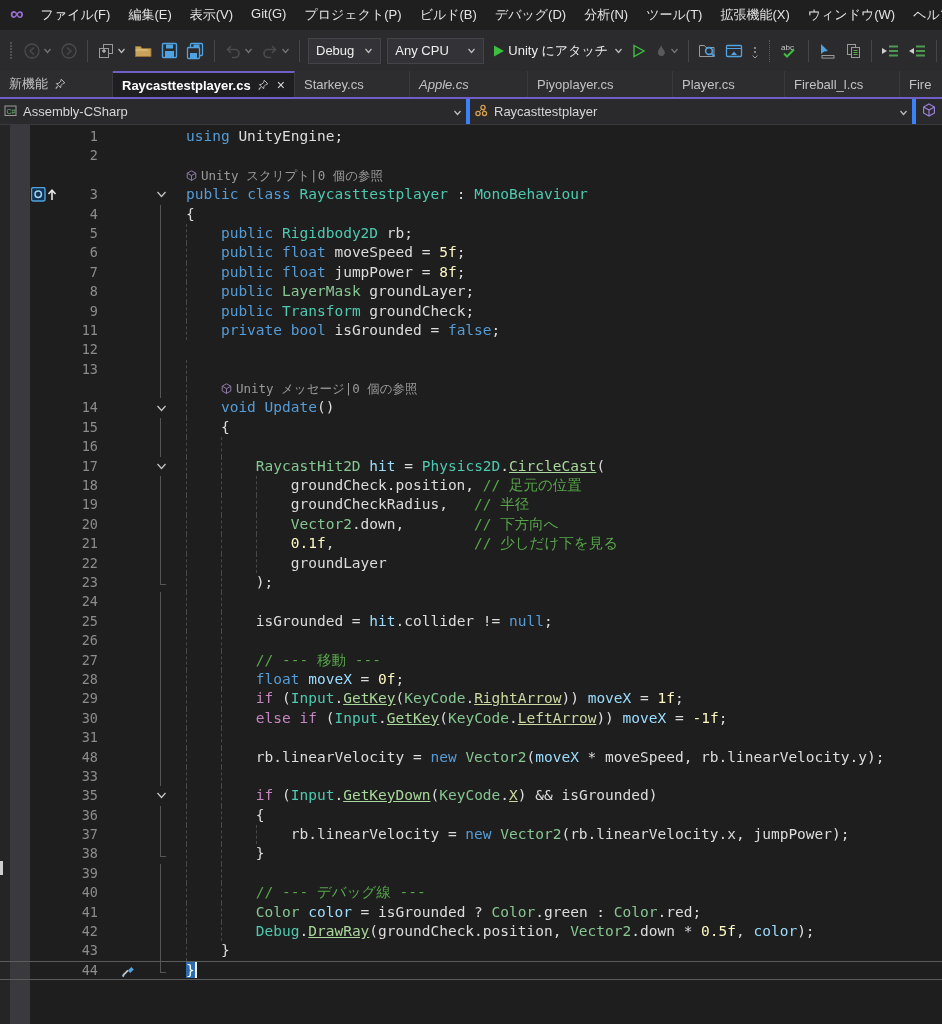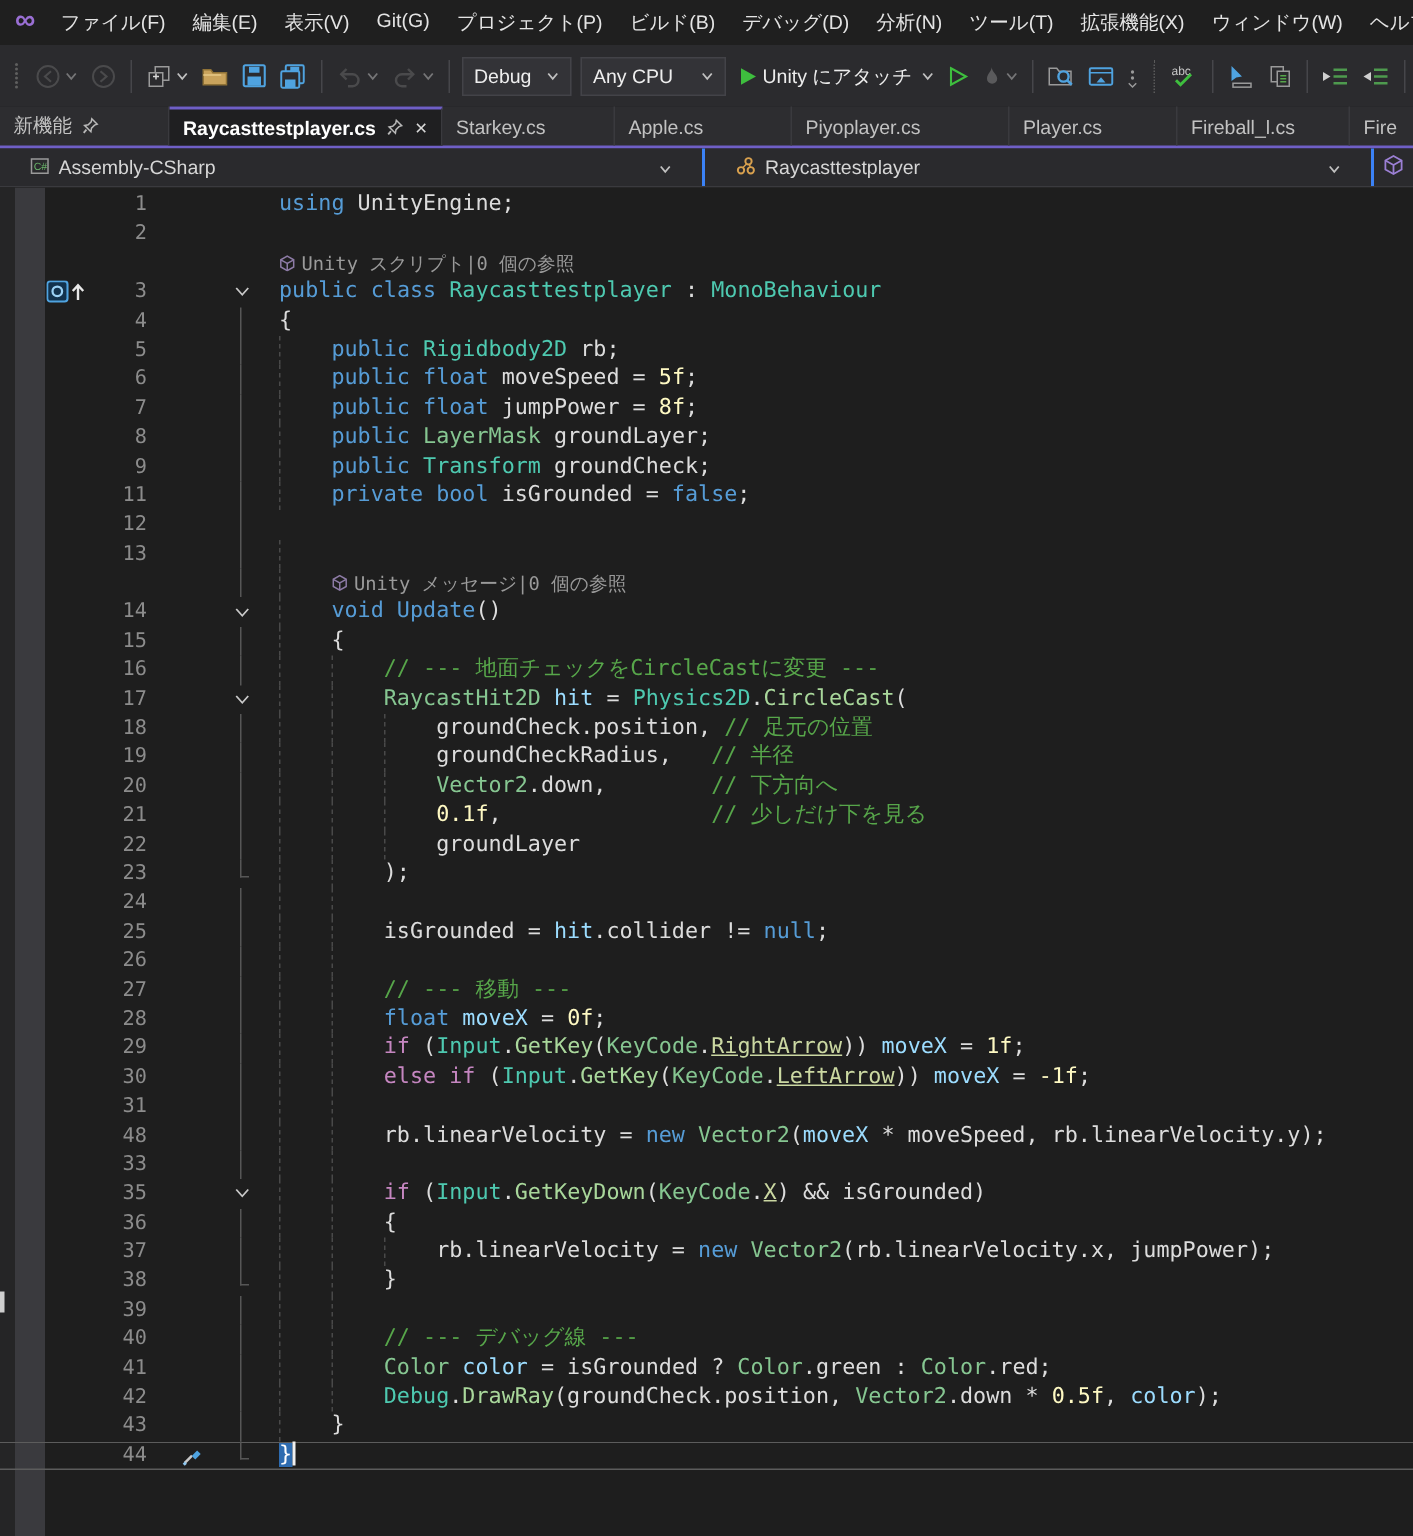--- a/index.html
+++ b/index.html
@@ -27,21 +27,21 @@
 
   
   .tabstrip{height:28px;background:#2d2d30;display:flex;border-bottom:2px solid #6f5fc6;box-sizing:border-box;}
   .tab{display:flex;align-items:center;font-size:13px;color:#c2c2c2;padding:0 9px;
        border-right:1px solid #3a3a3e;box-sizing:border-box;white-space:nowrap;overflow:hidden;gap:7px;}
   .tab.active{background:#1f1f21;color:#ffffff;font-weight:700;border-top:2px solid #6f5fc6;}
   .tab .x{font-size:14px;font-weight:400;color:#d8d8d8;padding:0 1px;}
 
   
   .navbar{height:26px;background:#2a2a2d;display:flex;align-items:stretch;font-size:13px;color:#d6d6d6;border-bottom:1px solid #3a3a3e;box-sizing:border-box;}
-  .nav-combo{display:flex;align-items:center;gap:6px;padding:0 20px;border-right:2px solid #3b82f6;box-sizing:border-box;}
+  .nav-combo{display:flex;align-items:center;gap:6px;padding:0 4px;border-right:4px solid #3b82f6;box-sizing:border-box;}
   .nav-combo .lbl{flex:1;white-space:nowrap;overflow:hidden;}
   .nav-cube{display:flex;align-items:center;padding:0 6px;}
 
   
   .editor{position:relative;height:899px;overflow:hidden;background:#1e1e1e;}
   .strip0{position:absolute;left:0;top:0;bottom:0;width:10px;background:#252526;}
   .glyphbar{position:absolute;left:10px;top:0;bottom:0;width:20px;background:#3a3a3e;}
   .edge-tick{position:absolute;left:0;width:3px;background:#cfcfcf;z-index:5;}
   .code-area{position:absolute;left:0;top:2px;right:0;}
   .row{display:flex;height:19.4px;line-height:19.4px;position:relative;
@@ -51,21 +51,21 @@
   .outl{width:14px;margin-left:56px;flex:none;position:relative;display:flex;align-items:center;justify-content:center;}
   .outl.ol-v::before{content:'';position:absolute;left:6px;top:0;bottom:0;border-left:1px solid #565656;}
   .outl.ol-end::before{content:'';position:absolute;left:6px;top:0;height:58%;width:5px;
        border-left:1px solid #565656;border-bottom:1px solid #565656;}
   .code{margin-left:18px;flex:1;white-space:pre;position:relative;color:#dcdcdc;}
   .guide{position:absolute;top:0;bottom:0;width:0;border-left:1px dashed #494949;}
   .gutter-abs{position:absolute;left:31px;top:2px;z-index:2;}
   .gutter-sd{position:absolute;left:121px;top:2px;z-index:2;}
 
   .kw{color:#569cd6;} .ctl{color:#c586c0;} .cls{color:#4ec9b0;} .str{color:#86c691;}
-  .enm{color:#cbd8a2;text-decoration:underline;} .mth{color:#a9d79b;} .var{color:#9cdcfe;} .num-t{color:#fef9c3;}
+  .enm{color:#cbd8a2;text-decoration:underline;} .mth{color:#a9d79b;text-decoration:underline;} .var{color:#9cdcfe;} .num-t{color:#fef9c3;}
   .com{color:#57a64a;} .pln{color:#dcdcdc;}
   .hint{color:#dcdcdc;border-bottom:1px dotted #7a7a7a;}
   .sel{background:#2d6bb0;color:#ffffff;}
   .caret{display:inline-block;width:2px;height:16px;background:#f0f0f0;vertical-align:-3px;}
   .cl-text{color:#9a9a9a;font-size:12.5px;}
   .cl-cube{margin:0 4px -1px 0;}
 </style>
 </head>
 <body>
 
@@ -332,21 +332,21 @@
           <svg width="11" height="12">
             <path d="M6.2 1.2 l3.6 3.6 l-1.8 0.6 l-2 2 l-0.4 2.4 l-4.2 -4.2 l2.4 -0.4 l2 -2 z" fill="none" stroke="#b8b8b8"></path>
             <path d="M2.6 8.4 L0.8 10.6" stroke="#b8b8b8" stroke-width="1.2"></path>
           </svg>
         </span>
         <span class="x">×</span>
       </div>
       <div class="tab" style="width: 115px;">
         <span>Starkey.cs</span>
       </div>
-      <div class="tab" style="width: 118px;">
+      <div class="tab" style="width: 118px; font-style: italic;">
         <span>Apple.cs</span>
       </div>
       <div class="tab" style="width: 145px;">
         <span>Piyoplayer.cs</span>
       </div>
       <div class="tab" style="width: 112px;">
         <span>Player.cs</span>
       </div>
       <div class="tab" style="width: 115px;">
         <span>Fireball_l.cs</span>
@@ -487,21 +487,21 @@
           <div class="code"><span class="guide" style="left: 0ch;"></span><span class="pln">    </span><span class="kw">void</span><span class="pln"> </span><span class="kw">Update</span><span class="pln">()</span></div>
         </div>
         <div class="row">
           <div class="num">15</div>
           <div class="outl ol-v"></div>
           <div class="code"><span class="guide" style="left: 0ch;"></span><span class="pln">    {</span></div>
         </div>
         <div class="row">
           <div class="num">16</div>
           <div class="outl ol-v"></div>
-          <div class="code"><span class="guide" style="left: 0ch;"></span><span class="guide" style="left: 4ch;"></span><span class="pln">        </span><span class="com">// --- 地面チェックをCircleCastに変更 ---</span></div>
+          <div class="code"><span class="guide" style="left: 0ch;"></span><span class="guide" style="left: 4ch;"></span><span class="pln">        </span></div>
         </div>
         <div class="row">
           <div class="num">17</div>
           <div class="outl">
             <svg width="11" height="9">
               <path d="M1.5 2 L5.5 6.5 L9.5 2" fill="none" stroke="#c8c8c8" stroke-width="1.2"></path>
             </svg>
           </div>
           <div class="code"><span class="guide" style="left: 0ch;"></span><span class="guide" style="left: 4ch;"></span><span class="pln">        </span><span class="str">RaycastHit2D</span><span class="pln"> </span><span class="var">hit</span><span class="pln"> = </span><span class="cls">Physics2D</span><span class="pln">.</span><span class="mth">CircleCast</span><span class="pln">(</span></div>
         </div>

